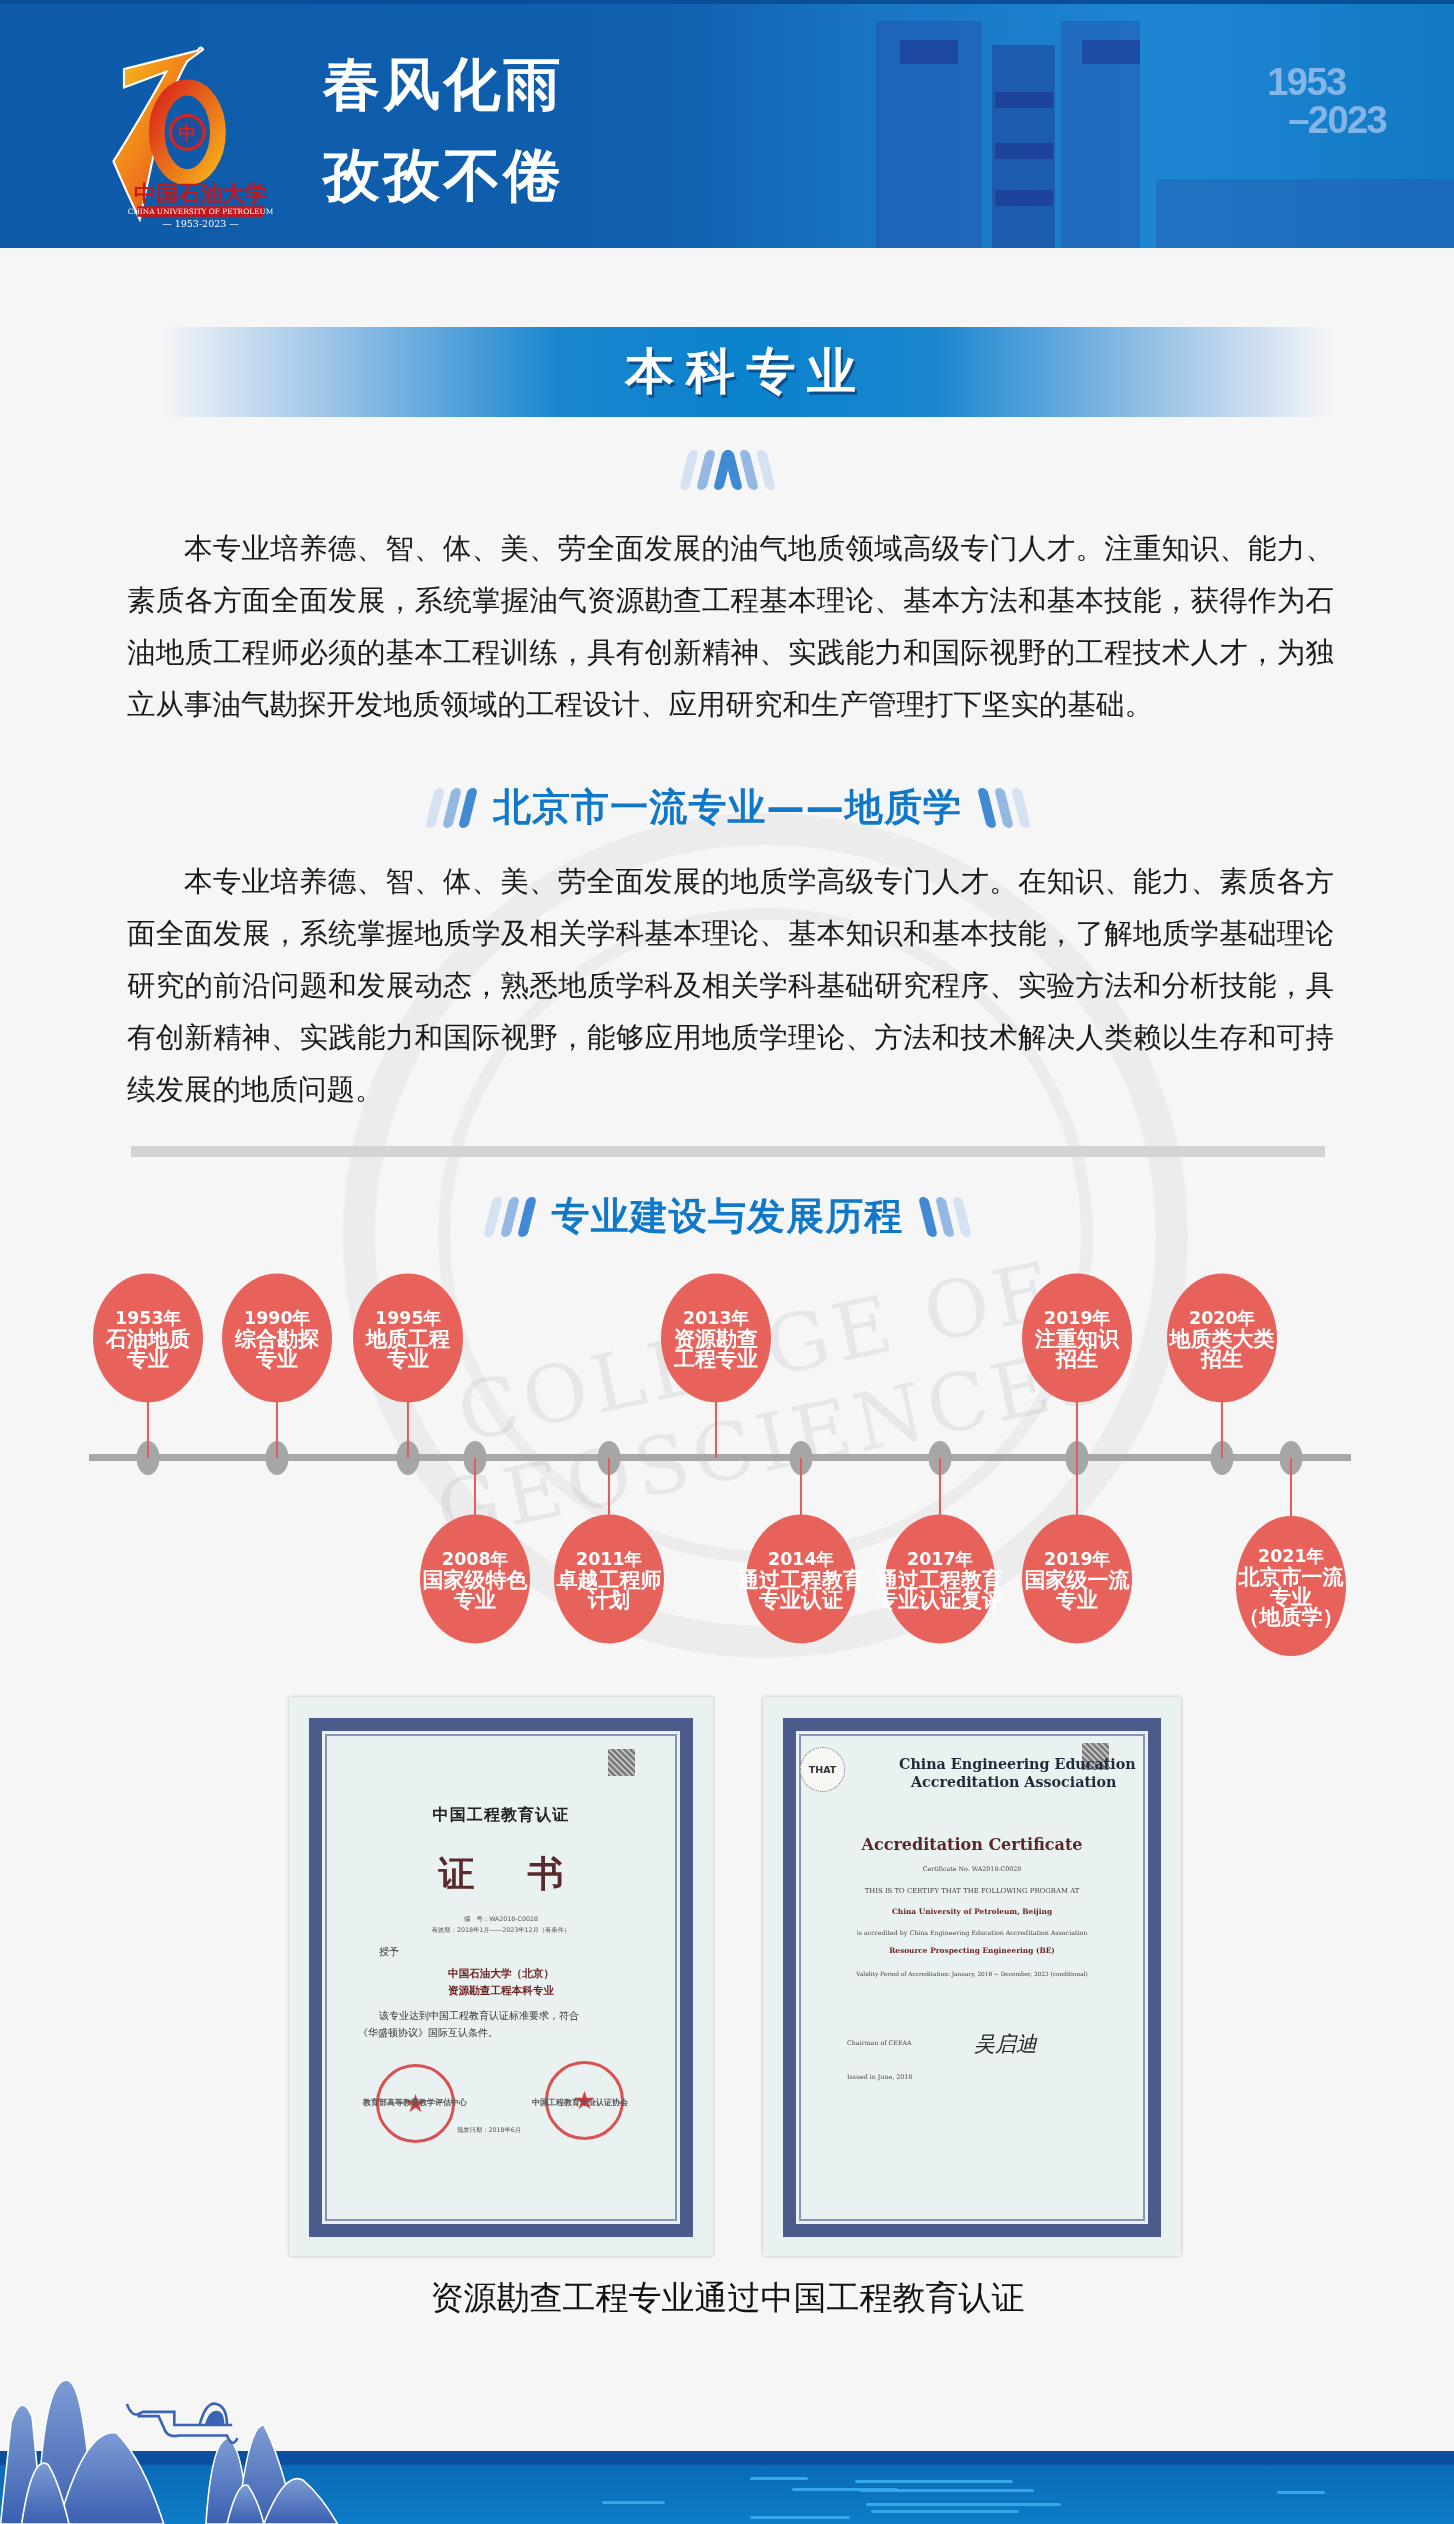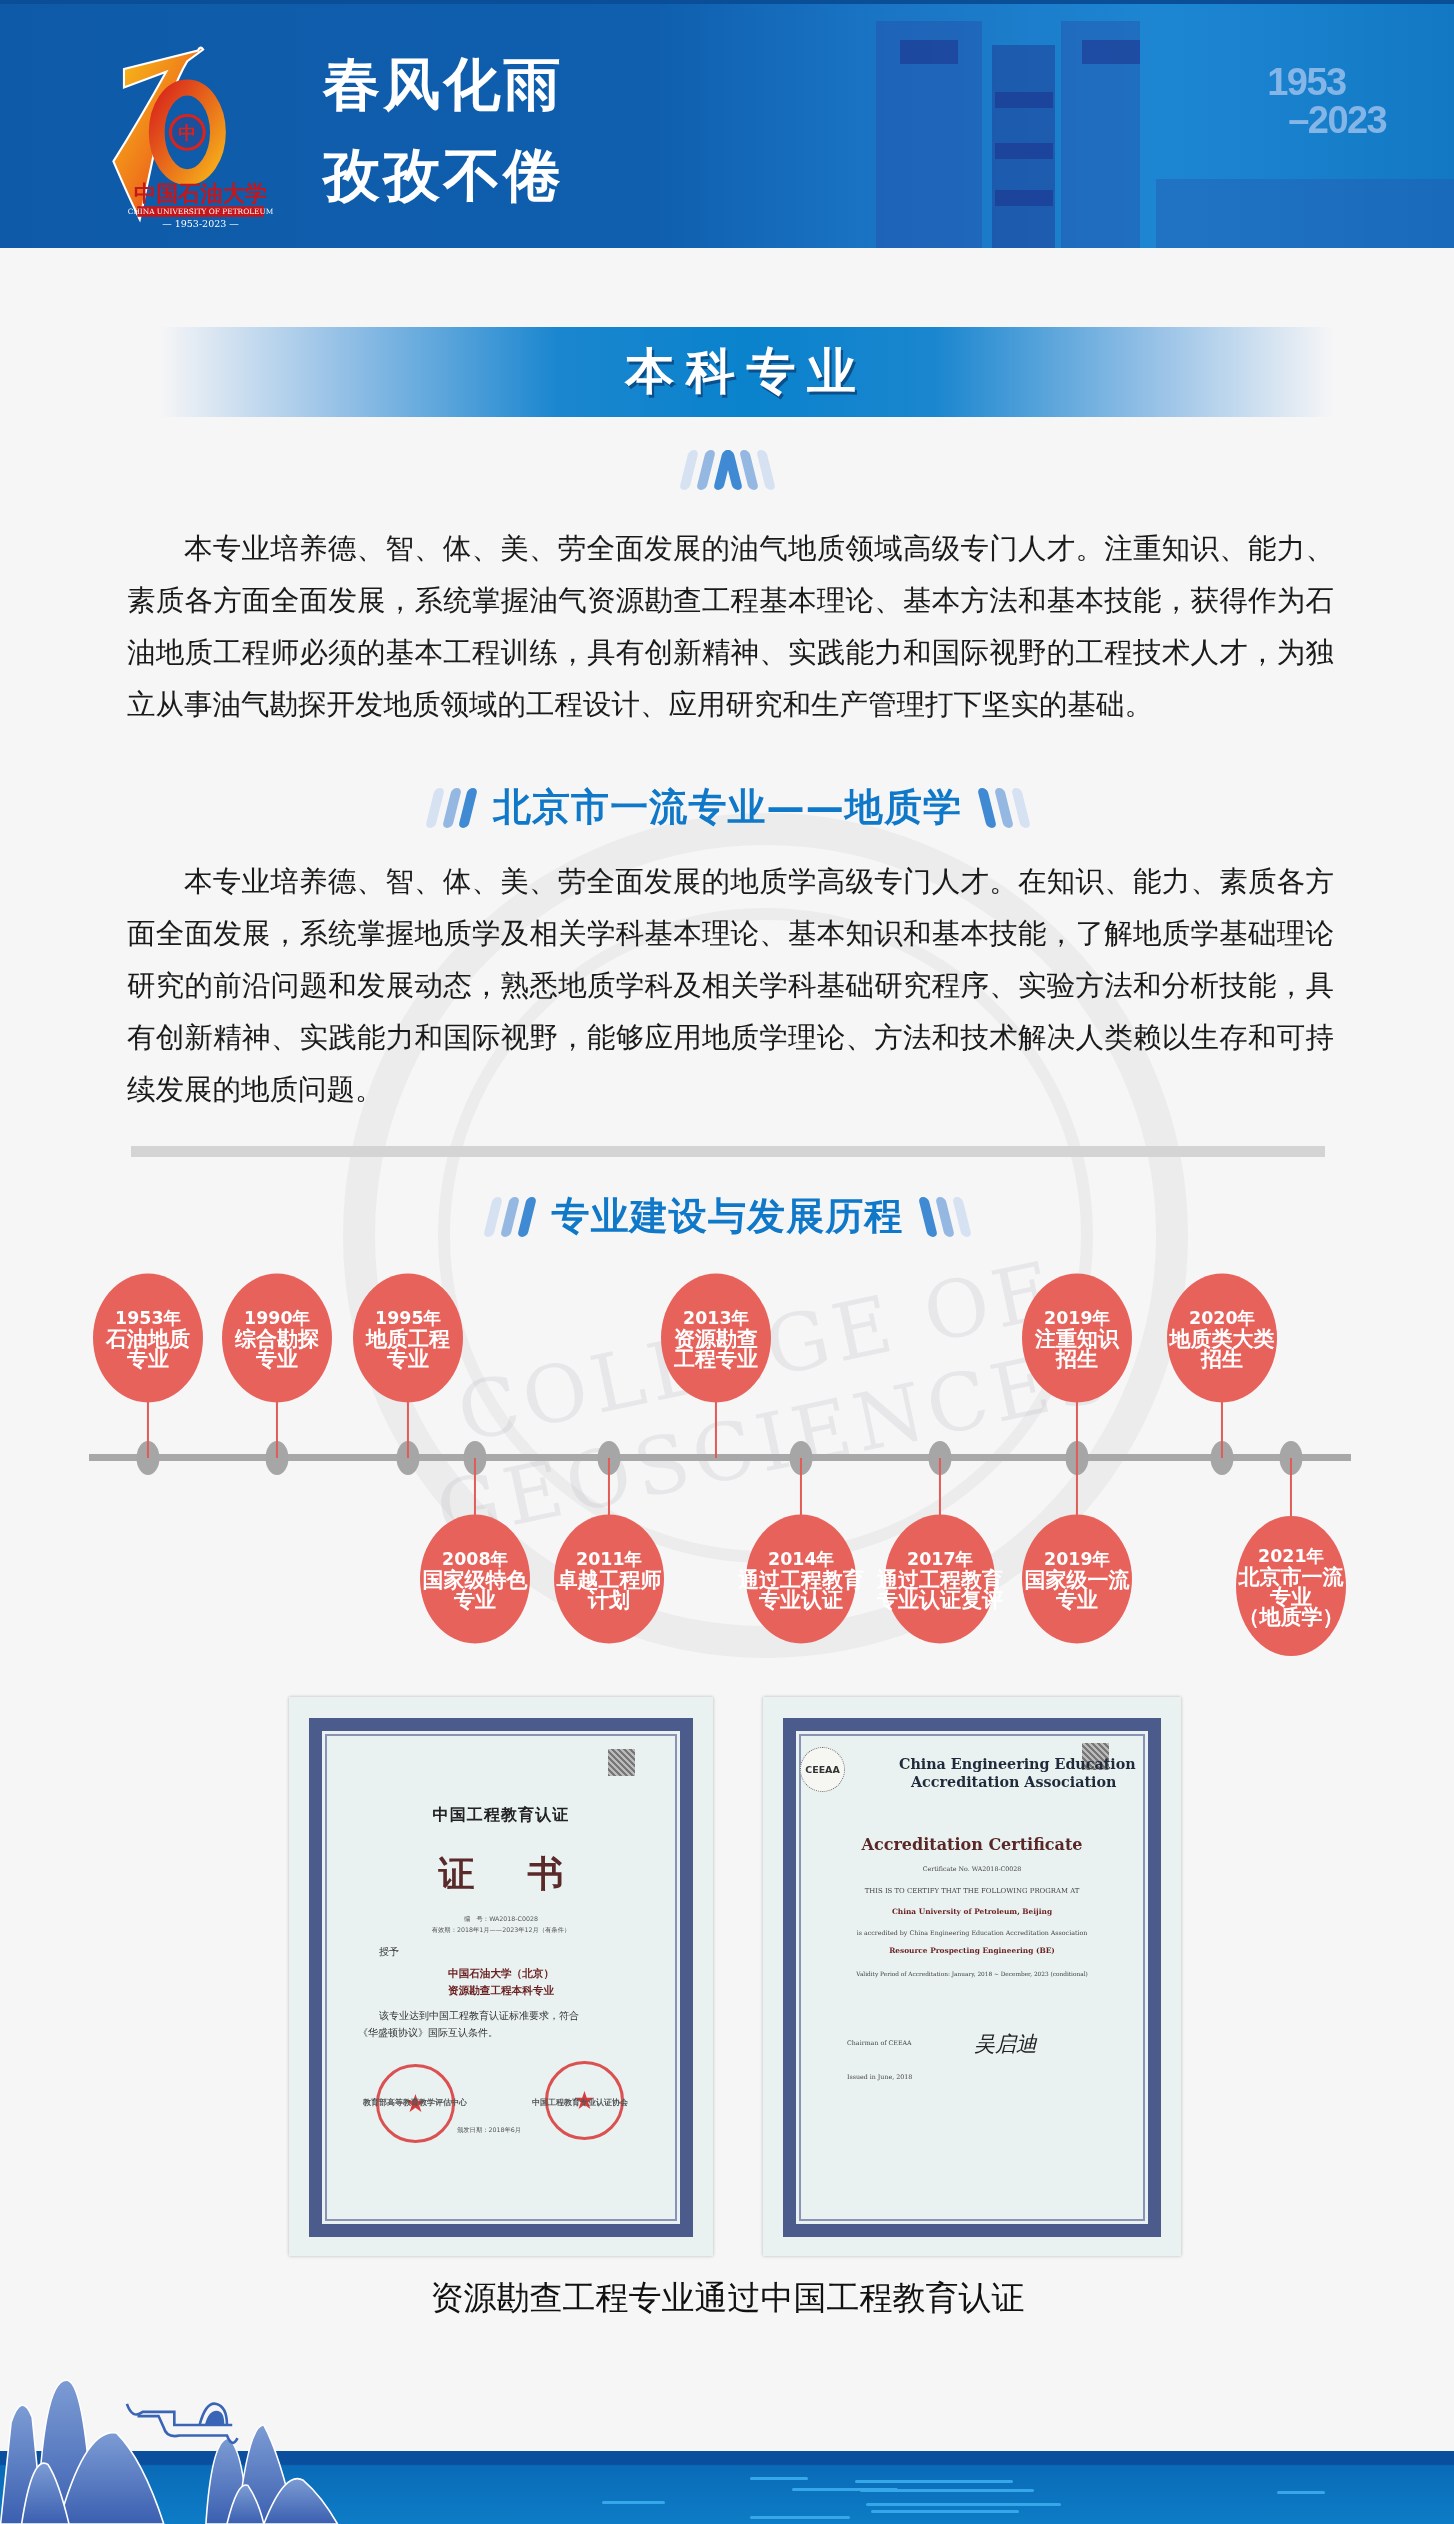--- a/index.html
+++ b/index.html
@@ -340,21 +340,21 @@
   <div class="seal" style="left:87px;top:367px;">★</div>
   <div class="seal" style="left:256px;top:364px;">★</div>
   <div class="cn-small" style="position:absolute;left:74px;top:400px;font-size:8px;font-weight:bold;">教育部高等教育教学评估中心</div>
   <div class="cn-small" style="position:absolute;left:243px;top:400px;font-size:8px;font-weight:bold;">中国工程教育专业认证协会</div>
   <div class="cn-small" style="position:absolute;left:168px;top:429px;">颁发日期：2018年6月</div>
 </div>
 
 <div class="cert" style="left:763px;width:418px;">
   <div class="frame"></div>
   <div class="qr" style="left:319px;top:46px;"></div>
-  <div class="ceeaa">CEEAA</div>
+  <div class="ceeaa">THAT</div>
   <div class="en-org" style="position:absolute;left:136px;top:58px;">China Engineering Education</div>
   <div class="en-org" style="position:absolute;left:148px;top:76px;">Accreditation Association</div>
   <div class="c en-title" style="top:138px;">Accreditation Certificate</div>
   <div class="c en-small" style="top:168px;">Certificate No. WA2018-C0028</div>
   <div class="c en-small" style="top:190px;font-size:6.9px;">THIS IS TO CERTIFY THAT THE FOLLOWING PROGRAM AT</div>
   <div class="c en-red" style="top:210px;">China University of Petroleum, Beijing</div>
   <div class="c en-small" style="top:232px;">is accredited by China Engineering Education Accreditation Association</div>
   <div class="c en-red" style="top:249px;">Resource Prospecting Engineering (BE)</div>
   <div class="c en-small" style="top:274px;font-size:5.8px;">Validity Period of Accreditation: January, 2018 ~ December, 2023 (conditional)</div>
   <div class="en-small" style="position:absolute;left:84px;top:342px;">Chairman of CEEAA</div>

